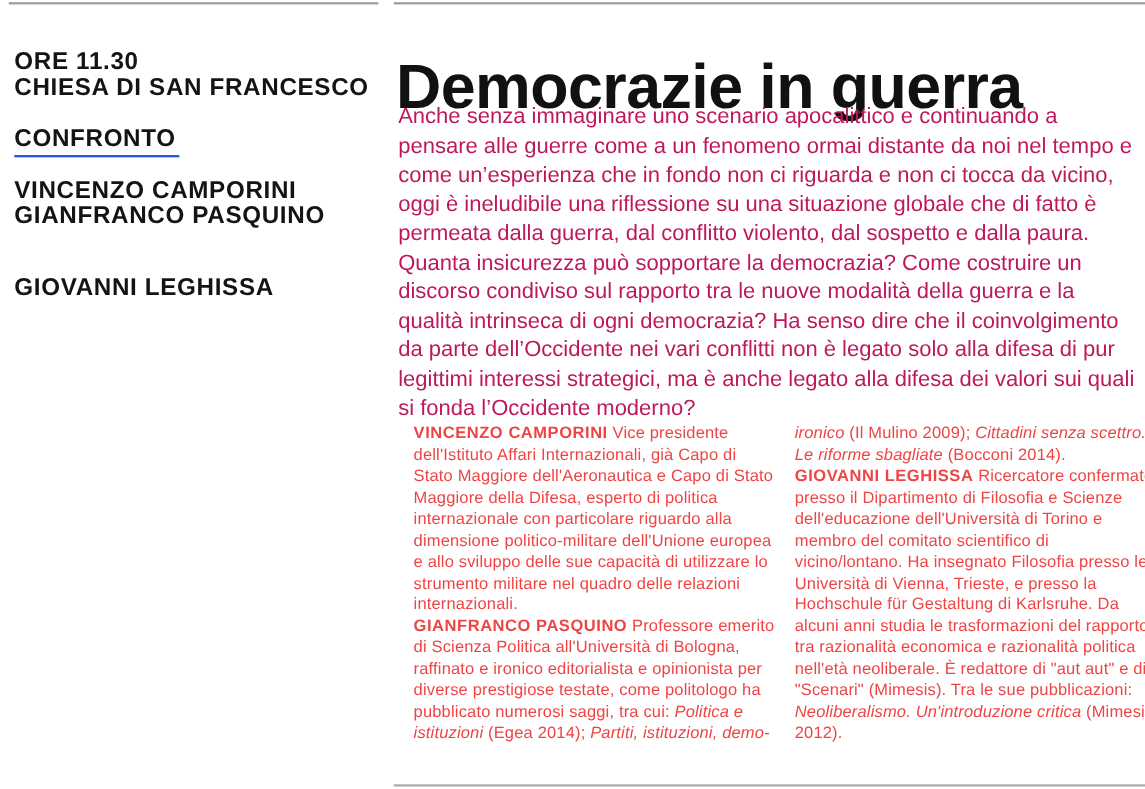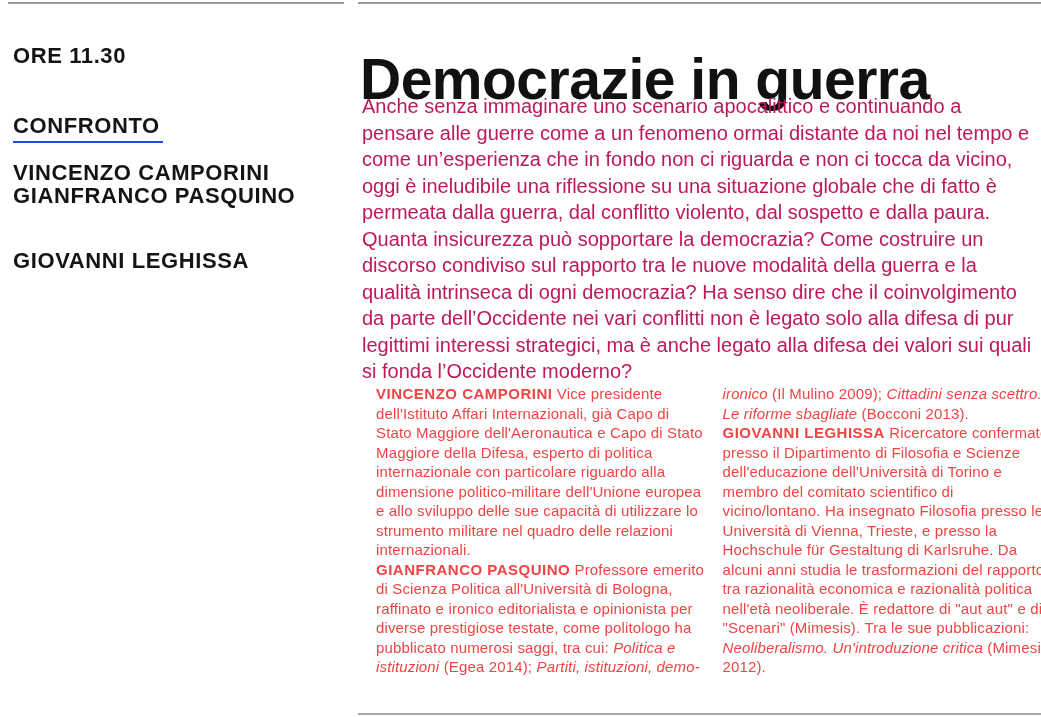--- a/index.html
+++ b/index.html
@@ -60,20 +60,21 @@
 <div class="page">
 
   <div class="rule rule-top-left"></div>
   <div class="rule rule-top-main"></div>
   <div class="rule rule-bottom-main"></div>
 
   <div class="sidebar">
 
     <div class="sb-block sb-when">
       <div class="sb-caps">ORE 11.30</div>
+      <div class="sb-caps">CHIESA DI SAN FRANCESCO</div>
     </div>
 
     <div class="sb-block sb-category">
       <span class="sb-caps underlined">CONFRONTO</span>
     </div>
 
     <div class="sb-block sb-speakers">
       <div class="sb-caps">VINCENZO CAMPORINI</div>
       <div class="sb-caps">GIANFRANCO PASQUINO</div>
     </div>
@@ -91,21 +92,21 @@
     <div class="intro">Anche senza immaginare uno scenario apocalittico e continuando a pensare alle guerre come a un fenomeno ormai distante da noi nel tempo e come un’esperienza che in fondo non ci riguarda e non ci tocca da vicino, oggi è ineludibile una riflessione su una situazione globale che di fatto è permeata dalla guerra, dal conflitto violento, dal sospetto e dalla paura. Quanta insicurezza può sopportare la democrazia? Come costruire un discorso condiviso sul rapporto tra le nuove modalità della guerra e la qualità intrinseca di ogni democrazia? Ha senso dire che il coinvolgimento da parte dell’Occidente nei vari conflitti non è legato solo alla difesa di pur legittimi interessi strategici, ma è anche legato alla difesa dei valori sui quali si fonda l’Occidente moderno?</div>
 
     <div class="bios">
 
       <div class="bio-col">
         <p><span class="bio-name">VINCENZO CAMPORINI</span> <span>Vice presidente dell'Istituto Affari Internazionali, già Capo di Stato Maggiore dell'Aeronautica e Capo di Stato Maggiore della Difesa, esperto di politica internazionale con particolare riguardo alla dimensione politico-militare dell'Unione europea e allo sviluppo delle sue capacità di utilizzare lo strumento militare nel quadro delle relazioni internazionali.</span></p>
         <p><span class="bio-name">GIANFRANCO PASQUINO</span> <span>Professore emerito di Scienza Politica all'Università di Bologna, raffinato e ironico editorialista e opinionista per diverse prestigiose testate, come politologo ha pubblicato numerosi saggi, tra cui: </span><span class="wtitle">Politica e istituzioni</span><span> (Egea 2014); </span><span class="wtitle">Partiti, istituzioni, demo-</span></p>
       </div>
 
       <div class="bio-col">
-        <p><span class="wtitle">ironico</span><span> (Il Mulino 2009); </span><span class="wtitle">Cittadini senza scettro. Le riforme sbagliate</span><span> (Bocconi 2013).</span></p>
+        <p><span class="wtitle">ironico</span><span> (Il Mulino 2009); </span><span class="wtitle">Cittadini senza scettro. Le riforme sbagliate</span><span> (Bocconi 2014).</span></p>
         <p><span class="bio-name">GIOVANNI LEGHISSA</span> <span>Ricercatore confermato presso il Dipartimento di Filosofia e Scienze dell'educazione dell'Università di Torino e membro del comitato scientifico di vicino/lontano. Ha insegnato Filosofia presso le Università di Vienna, Trieste, e presso la Hochschule für Gestaltung di Karlsruhe. Da alcuni anni studia le trasformazioni del rapporto tra razionalità economica e razionalità politica nell'età neoliberale. È redattore di "aut aut" e di "Scenari" (Mimesis). Tra le sue pubblicazioni: </span><span class="wtitle">Neoliberalismo. Un'introduzione critica</span><span> (Mimesis 2012).</span></p>
       </div>
 
     </div>
 
   </div>
 
 </div>
 
 </body></html>

